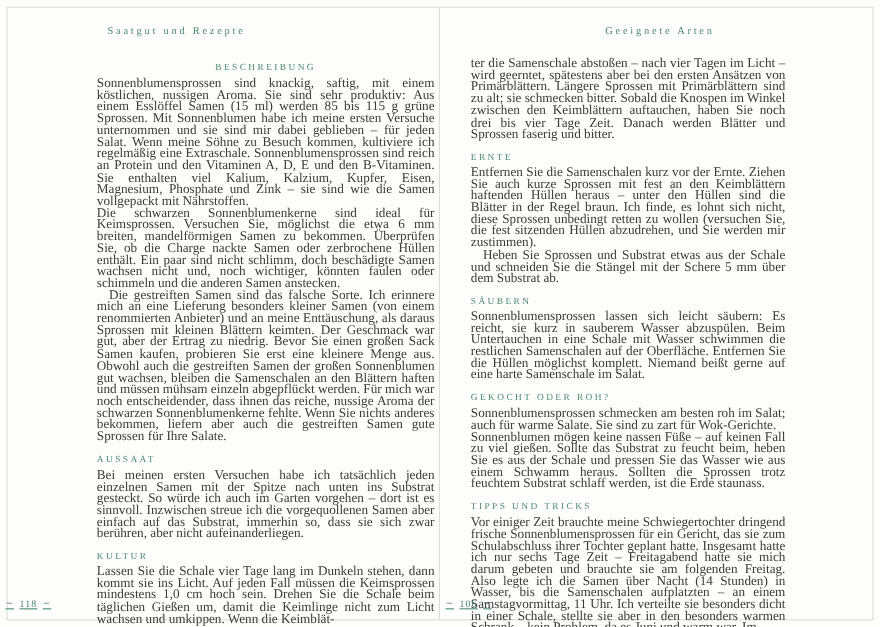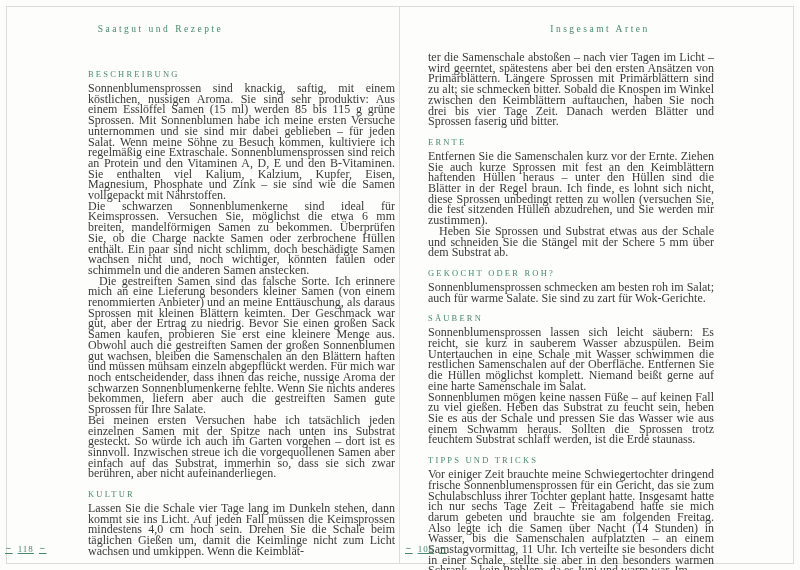--- a/index.html
+++ b/index.html
@@ -17,21 +17,21 @@
     position:absolute;top:24px;left:0;right:0;text-align:center;
     color:#4a8a6c;font-size:9.5px;letter-spacing:2.5px;
   }
   .page-body{position:absolute;top:52px;}
   .page-left .page-body{left:88px;width:307px;}
   .page-right .page-body{left:28px;width:286px;}
   .section-heading{
     color:#4a8a6c;font-size:8.5px;letter-spacing:2.2px;font-weight:normal;
     text-transform:uppercase;margin:10px 0 4px 0;
   }
-  .section:first-child .section-heading{margin-top:17px;}
+  .section:first-child .section-heading{margin-top:4px;text-align:center;}
   .page-body p{
     margin:0;font-size:12px;line-height:10.7px;text-align:justify;
     color:#3a3a3a;
   }
   .page-body p + p{text-indent:11px;}
   .continuation{margin-bottom:2px;}
   .page-footer{
     position:absolute;bottom:16px;left:0;right:0;
     color:#4a8a6c;font-size:9px;letter-spacing:1px;text-decoration:underline;
   }
@@ -51,58 +51,59 @@
       <h3 class="section-heading">Beschreibung</h3>
       <p>Sonnenblumensprossen sind knackig, saftig, mit einem köstlichen, nussigen Aroma. Sie sind sehr produktiv: Aus einem Esslöffel Samen (15 ml) werden 85 bis 115 g grüne Sprossen. Mit Sonnenblumen habe ich meine ersten Versuche unternommen und sie sind mir dabei geblieben – für jeden Salat. Wenn meine Söhne zu Besuch kommen, kultiviere ich regelmäßig eine Extraschale. Sonnenblumensprossen sind reich an Protein und den Vitaminen A, D, E und den B-Vitaminen. Sie enthalten viel Kalium, Kalzium, Kupfer, Eisen, Magnesium, Phosphate und Zink – sie sind wie die Samen vollgepackt mit Nährstoffen.</p>
     </div>
 
     <div class="section">
       <p>Die schwarzen Sonnenblumenkerne sind ideal für Keimsprossen. Versuchen Sie, möglichst die etwa 6 mm breiten, mandelförmigen Samen zu bekommen. Überprüfen Sie, ob die Charge nackte Samen oder zerbrochene Hüllen enthält. Ein paar sind nicht schlimm, doch beschädigte Samen wachsen nicht und, noch wichtiger, könnten faulen oder schimmeln und die anderen Samen anstecken.</p>
       <p>Die gestreiften Samen sind das falsche Sorte. Ich erinnere mich an eine Lieferung besonders kleiner Samen (von einem renommierten Anbieter) und an meine Enttäuschung, als daraus Sprossen mit kleinen Blättern keimten. Der Geschmack war gut, aber der Ertrag zu niedrig. Bevor Sie einen großen Sack Samen kaufen, probieren Sie erst eine kleinere Menge aus. Obwohl auch die gestreiften Samen der großen Sonnenblumen gut wachsen, bleiben die Samenschalen an den Blättern haften und müssen mühsam einzeln abgepflückt werden. Für mich war noch entscheidender, dass ihnen das reiche, nussige Aroma der schwarzen Sonnenblumenkerne fehlte. Wenn Sie nichts anderes bekommen, liefern aber auch die gestreiften Samen gute Sprossen für Ihre Salate.</p>
     </div>
 
     <div class="section">
+      <h3 class="section-heading">Aussaat</h3>
       <p>Bei meinen ersten Versuchen habe ich tatsächlich jeden einzelnen Samen mit der Spitze nach unten ins Substrat gesteckt. So würde ich auch im Garten vorgehen – dort ist es sinnvoll. Inzwischen streue ich die vorgequollenen Samen aber einfach auf das Substrat, immerhin so, dass sie sich zwar berühren, aber nicht aufeinanderliegen.</p>
     </div>
 
     <div class="section">
       <h3 class="section-heading">Kultur</h3>
-      <p>Lassen Sie die Schale vier Tage lang im Dunkeln stehen, dann kommt sie ins Licht. Auf jeden Fall müssen die Keimsprossen mindestens 4,0 cm hoch sein. Drehen Sie die Schale beim täglichen Gießen um, damit die Keimlinge nicht zum Licht wachsen und umkippen. Wenn die Keimblät-</p>
+      <p>Lassen Sie die Schale vier Tage lang im Dunkeln stehen, dann kommt sie ins Licht. Auf jeden Fall müssen die Keimsprossen mindestens 1,0 cm hoch sein. Drehen Sie die Schale beim täglichen Gießen um, damit die Keimlinge nicht zum Licht wachsen und umkippen. Wenn die Keimblät-</p>
     </div>
 
   </div>
   <div class="page-footer">
     <span class="orn">∼</span><span>118</span><span class="orn">∼</span>
   </div>
 </div>
 
 <div class="page page-right">
-  <div class="page-header">Insgesamt Arten</div>
+  <div class="page-header">Geeignete Arten</div>
   <div class="page-body">
 
     <p class="continuation">ter die Samenschale abstoßen – nach vier Tagen im Licht – wird geerntet, spätestens aber bei den ersten Ansätzen von Primärblättern. Längere Sprossen mit Primärblättern sind zu alt; sie schmecken bitter. Sobald die Knospen im Winkel zwischen den Keimblättern auftauchen, haben Sie noch drei bis vier Tage Zeit. Danach werden Blätter und Sprossen faserig und bitter.</p>
 
     <div class="section">
       <h3 class="section-heading">Ernte</h3>
       <p>Entfernen Sie die Samenschalen kurz vor der Ernte. Ziehen Sie auch kurze Sprossen mit fest an den Keimblättern haftenden Hüllen heraus – unter den Hüllen sind die Blätter in der Regel braun. Ich finde, es lohnt sich nicht, diese Sprossen unbedingt retten zu wollen (versuchen Sie, die fest sitzenden Hüllen abzudrehen, und Sie werden mir zustimmen).</p>
       <p>Heben Sie Sprossen und Substrat etwas aus der Schale und schneiden Sie die Stängel mit der Schere 5 mm über dem Substrat ab.</p>
     </div>
 
     <div class="section">
+      <h3 class="section-heading">Säubern</h3>
+      <p>Sonnenblumensprossen lassen sich leicht säubern: Es reicht, sie kurz in sauberem Wasser abzuspülen. Beim Untertauchen in eine Schale mit Wasser schwimmen die restlichen Samenschalen auf der Oberfläche. Entfernen Sie die Hüllen möglichst komplett. Niemand beißt gerne auf eine harte Samenschale im Salat.</p>
+    </div>
+
+    <div class="section">
       <h3 class="section-heading">Gekocht oder roh?</h3>
       <p>Sonnenblumensprossen schmecken am besten roh im Salat; auch für warme Salate. Sie sind zu zart für Wok-Gerichte.</p>
     </div>
 
     <div class="section">
-      <h3 class="section-heading">Säubern</h3>
-      <p>Sonnenblumensprossen lassen sich leicht säubern: Es reicht, sie kurz in sauberem Wasser abzuspülen. Beim Untertauchen in eine Schale mit Wasser schwimmen die restlichen Samenschalen auf der Oberfläche. Entfernen Sie die Hüllen möglichst komplett. Niemand beißt gerne auf eine harte Samenschale im Salat.</p>
-    </div>
-
-    <div class="section">
-      <p>Sonnenblumen mögen keine nassen Füße – auf keinen Fall zu viel gießen. Heben das Substrat zu feucht sein, heben Sie es aus der Schale und pressen Sie das Wasser wie aus einem Schwamm heraus. Sollten die Sprossen trotz feuchtem Substrat schlaff werden, ist die Erde staunass.</p>
+      <p>Sonnenblumen mögen keine nassen Füße – auf keinen Fall zu viel gießen. Sollte das Substrat zu feucht beim, heben Sie es aus der Schale und pressen Sie das Wasser wie aus einem Schwamm heraus. Sollten die Sprossen trotz feuchtem Substrat schlaff werden, ist die Erde staunass.</p>
     </div>
 
     <div class="section">
       <h3 class="section-heading">Tipps und Tricks</h3>
       <p>Vor einiger Zeit brauchte meine Schwiegertochter dringend frische Sonnenblumensprossen für ein Gericht, das sie zum Schulabschluss ihrer Tochter geplant hatte. Insgesamt hatte ich nur sechs Tage Zeit – Freitagabend hatte sie mich darum gebeten und brauchte sie am folgenden Freitag. Also legte ich die Samen über Nacht (14 Stunden) in Wasser, bis die Samenschalen aufplatzten – an einem Samstagvormittag, 11 Uhr. Ich verteilte sie besonders dicht in einer Schale, stellte sie aber in den besonders warmen Schrank – kein Problem, da es Juni und warm war. Im</p>
     </div>
 
   </div>
   <div class="page-footer">
     <span class="orn">∼</span><span>106</span><span class="orn">∼</span>

